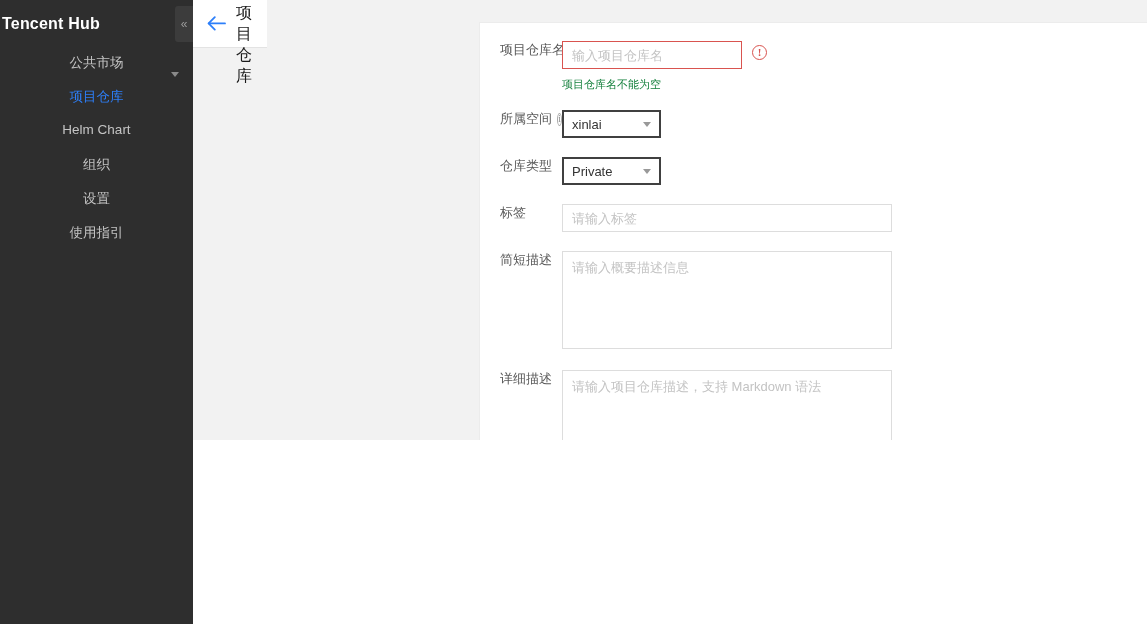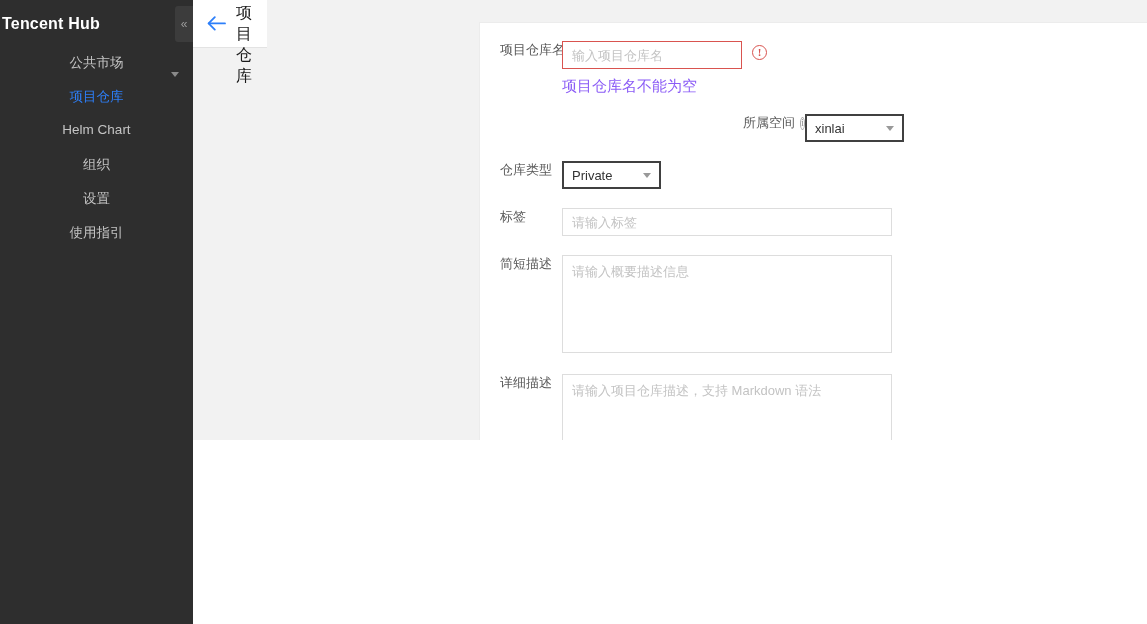--- a/index.html
+++ b/index.html
@@ -153,22 +153,22 @@
     font-size: 13px;
     color: #333;
     padding: 0 9px;
     outline: none;
     font-family: "Liberation Sans", "DejaVu Sans", sans-serif;
   }
   .txt-input::placeholder { color: #c3c3c3; }
   .txt-input.error { border-color: #d9534f; }
 
   .err-msg {
-    color: #8b5cf6;
-    font-size: 15px;
+    color: #15803d;
+    font-size: 11px;
     margin-top: 8px;
   }
   .err-icon {
     position: absolute;
     left: 190px;
     top: 4px;
     width: 15px; height: 15px;
     border-radius: 50%;
     border: 1.4px solid #d9534f;
     color: #d9534f;
@@ -302,21 +302,21 @@
 
         <div class="form-row" style="margin-bottom:6px;">
           <div class="f-label">项目仓库名</div>
           <div class="field-wrap">
             <input class="txt-input error" style="width: 180px;" placeholder="输入项目仓库名">
             <div class="err-icon">!</div>
             <div class="err-msg">项目仓库名不能为空</div>
           </div>
         </div>
 
-        <div class="form-row" style="margin-top:18px;justify-content:center;">
+        <div class="form-row" style="margin-top:18px;">
           <div class="f-label">
             <span>所属空间</span>
             <span class="info-icon">i</span>
           </div>
           <div class="select-box">
             <span>xinlai</span>
             <span class="sel-caret"></span>
           </div>
         </div>
 

